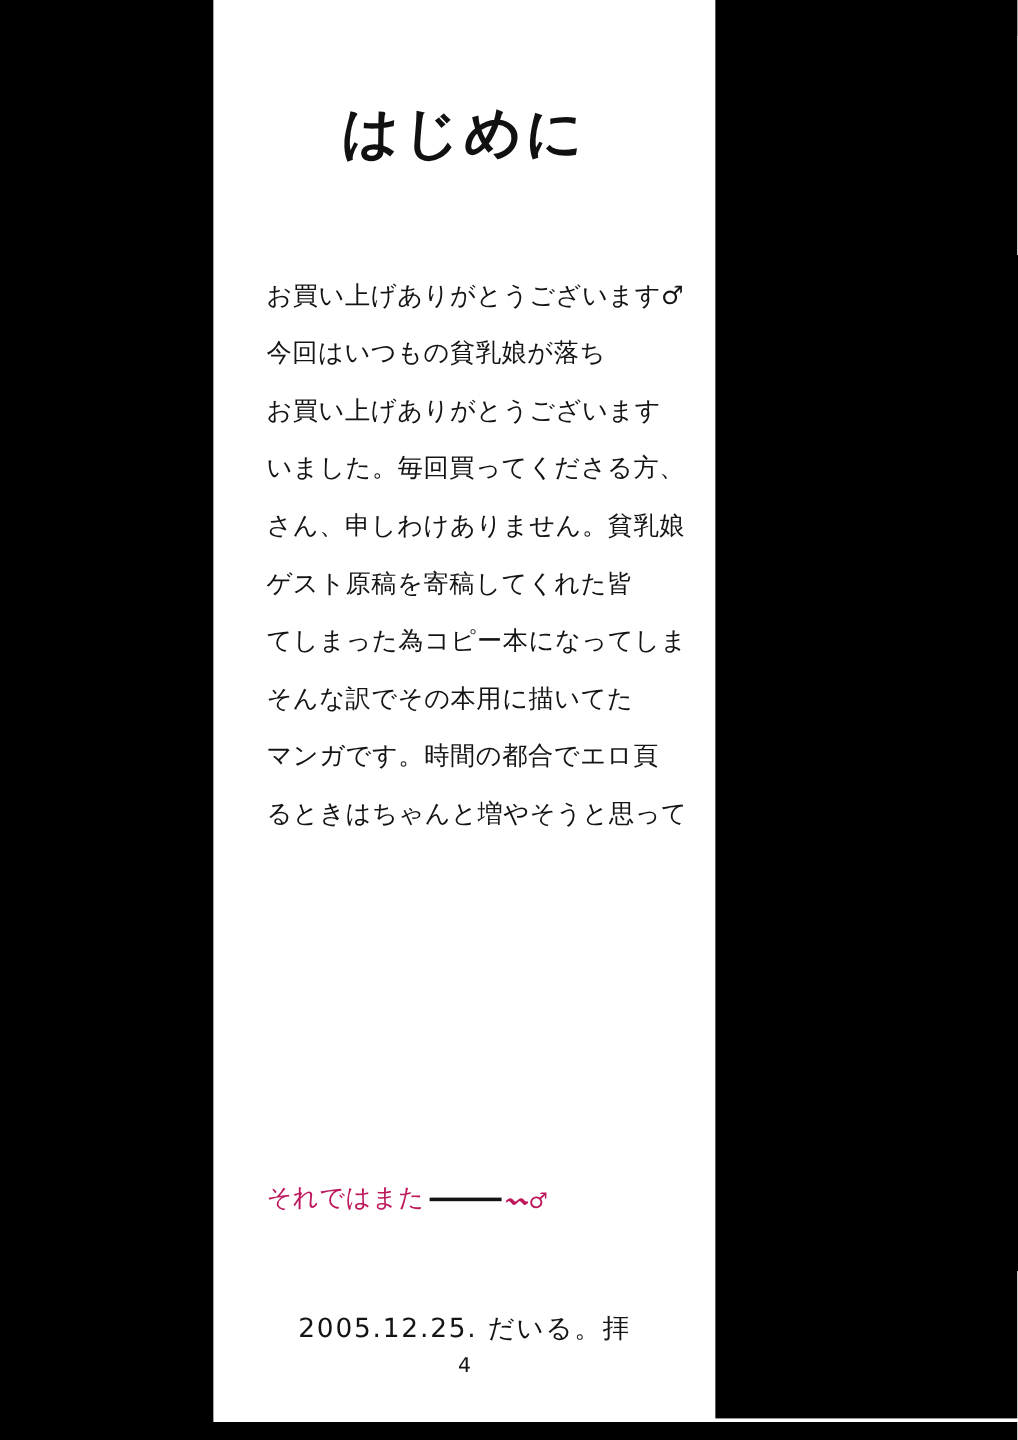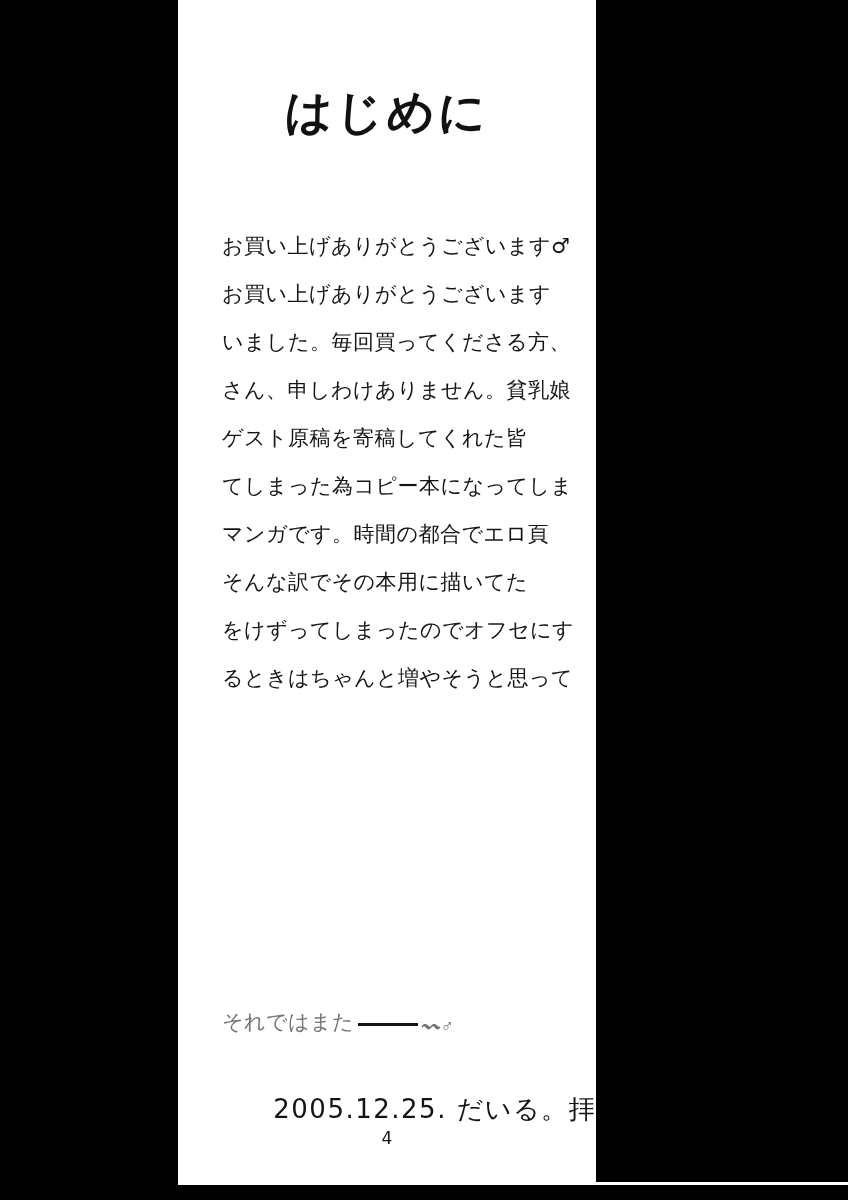--- a/index.html
+++ b/index.html
@@ -77,47 +77,46 @@
     color: #141414;
     font-family: "DejaVu Sans", sans-serif;
     letter-spacing: 0.5px;
   }
   .body-text p {
     margin: 0 0 0 0;
   }
   .signoff {
     position: absolute;
     left: 44px;
-    top: 1008px;
+    top: 984px;
     width: 352px;
     font-size: 21px;
-    color: #737373;
+    color: #be185d;
     letter-spacing: 0.5px;
-    font-family: Liberation Serif, serif;
   }
   .sig-rule {
     display: inline-block;
     vertical-align: middle;
     width: 60px;
     height: 3px;
     background: #141414;
     margin: 0 4px;
   }
   .sig-tail {
     display: inline-block;
     vertical-align: middle;
     font-size: 18px;
   }
   .date-line {
     position: absolute;
     left: 0;
     top: 1092px;
     width: 418px;
-    text-align: right;
-    font-size: 26px;
+    text-align: center;
+    font-size: 22px;
     color: #141414;
     letter-spacing: 1.5px;
   }
   .page-number {
     position: absolute;
     left: 0;
     top: 1128px;
     width: 418px;
     text-align: center;
     font-size: 17px;
@@ -133,28 +132,28 @@
   <div class="bleed bleed-right"></div>
   <div class="bleed bleed-bottom"></div>
   <div class="bleed bleed-topright-notch"></div>
 
   <div class="paper">
 
     <div class="page-title">はじめに</div>
 
     <div class="body-text">
       <p>お買い上げありがとうございます♂</p>
+      <p>今回はいつもの貧乳娘が落ち</p>
       <p>お買い上げありがとうございます</p>
       <p>いました。毎回買ってくださる方、</p>
       <p>さん、申しわけありません。貧乳娘</p>
       <p>ゲスト原稿を寄稿してくれた皆</p>
       <p>てしまった為コピー本になってしま</p>
+      <p>そんな訳でその本用に描いてた</p>
       <p>マンガです。時間の都合でエロ頁</p>
-      <p>そんな訳でその本用に描いてた</p>
-      <p>をけずってしまったのでオフセにす</p>
       <p>るときはちゃんと増やそうと思って</p>
     </div>
 
     <div class="signoff">
       <span>それではまた</span><span class="sig-rule"></span><span class="sig-tail">〰♂</span>
     </div>
 
     <div class="date-line">2005.12.25.  だいる。拝</div>
 
     <div class="page-number">4</div>

